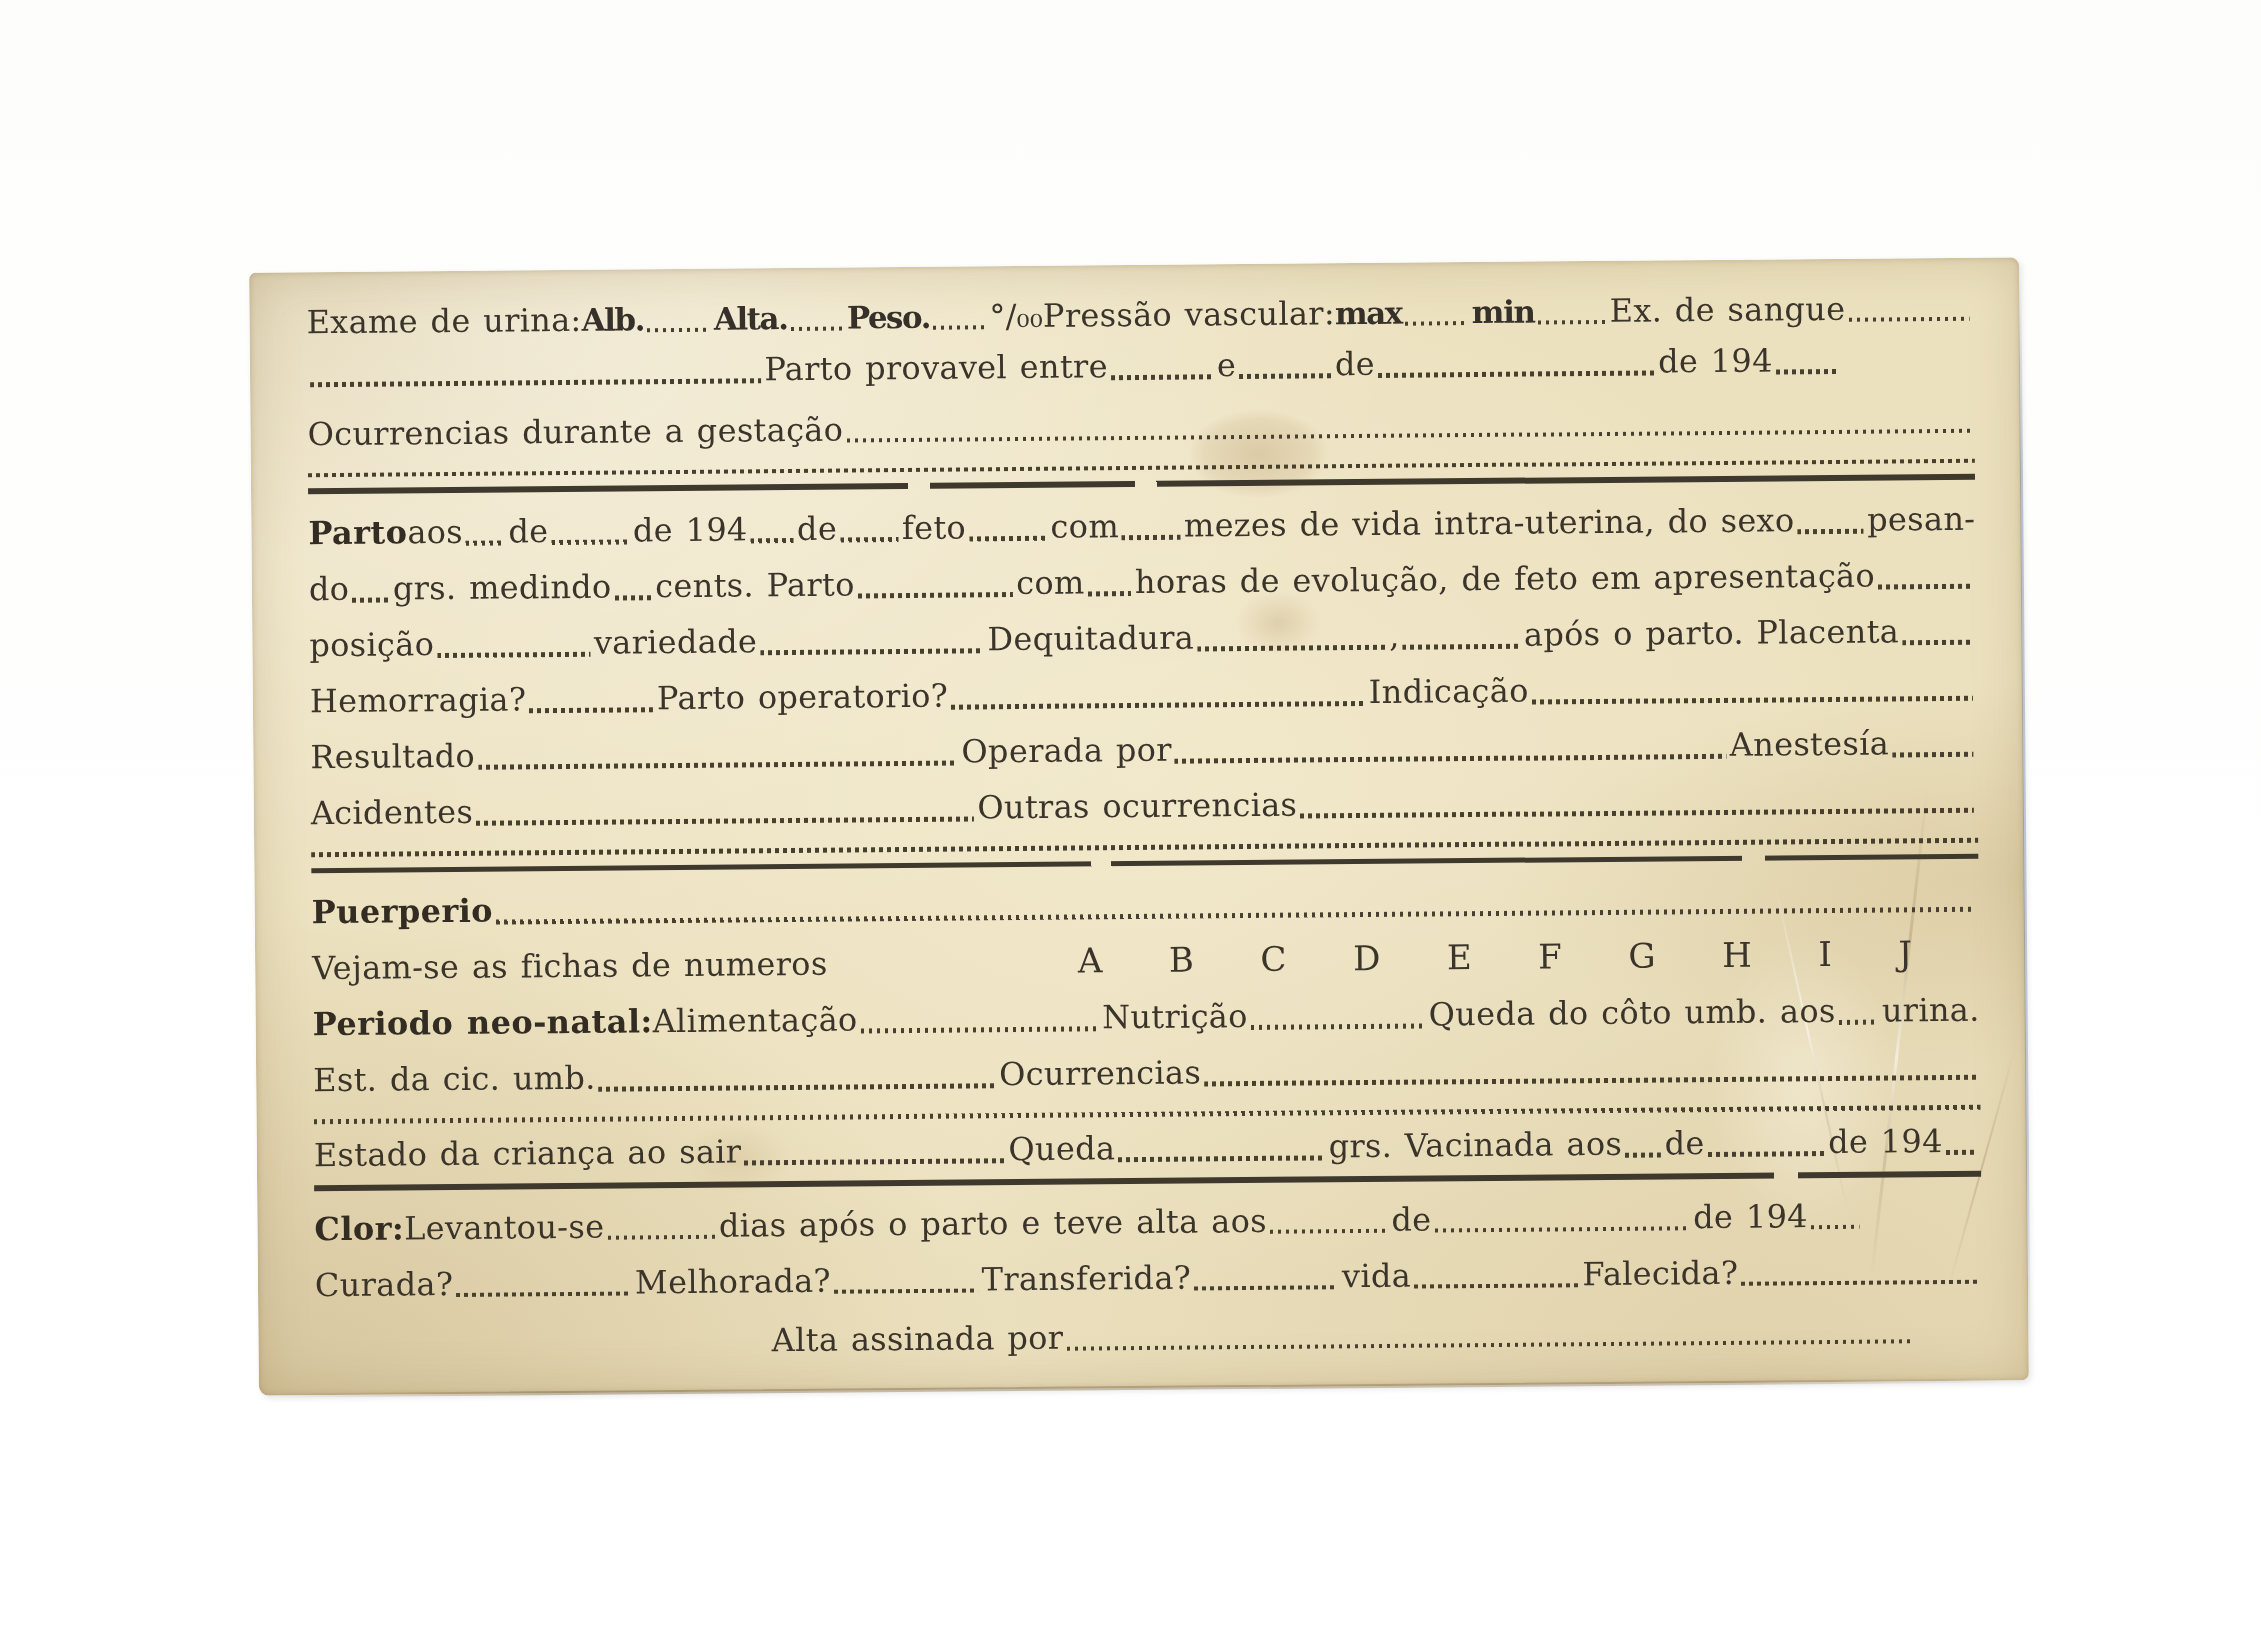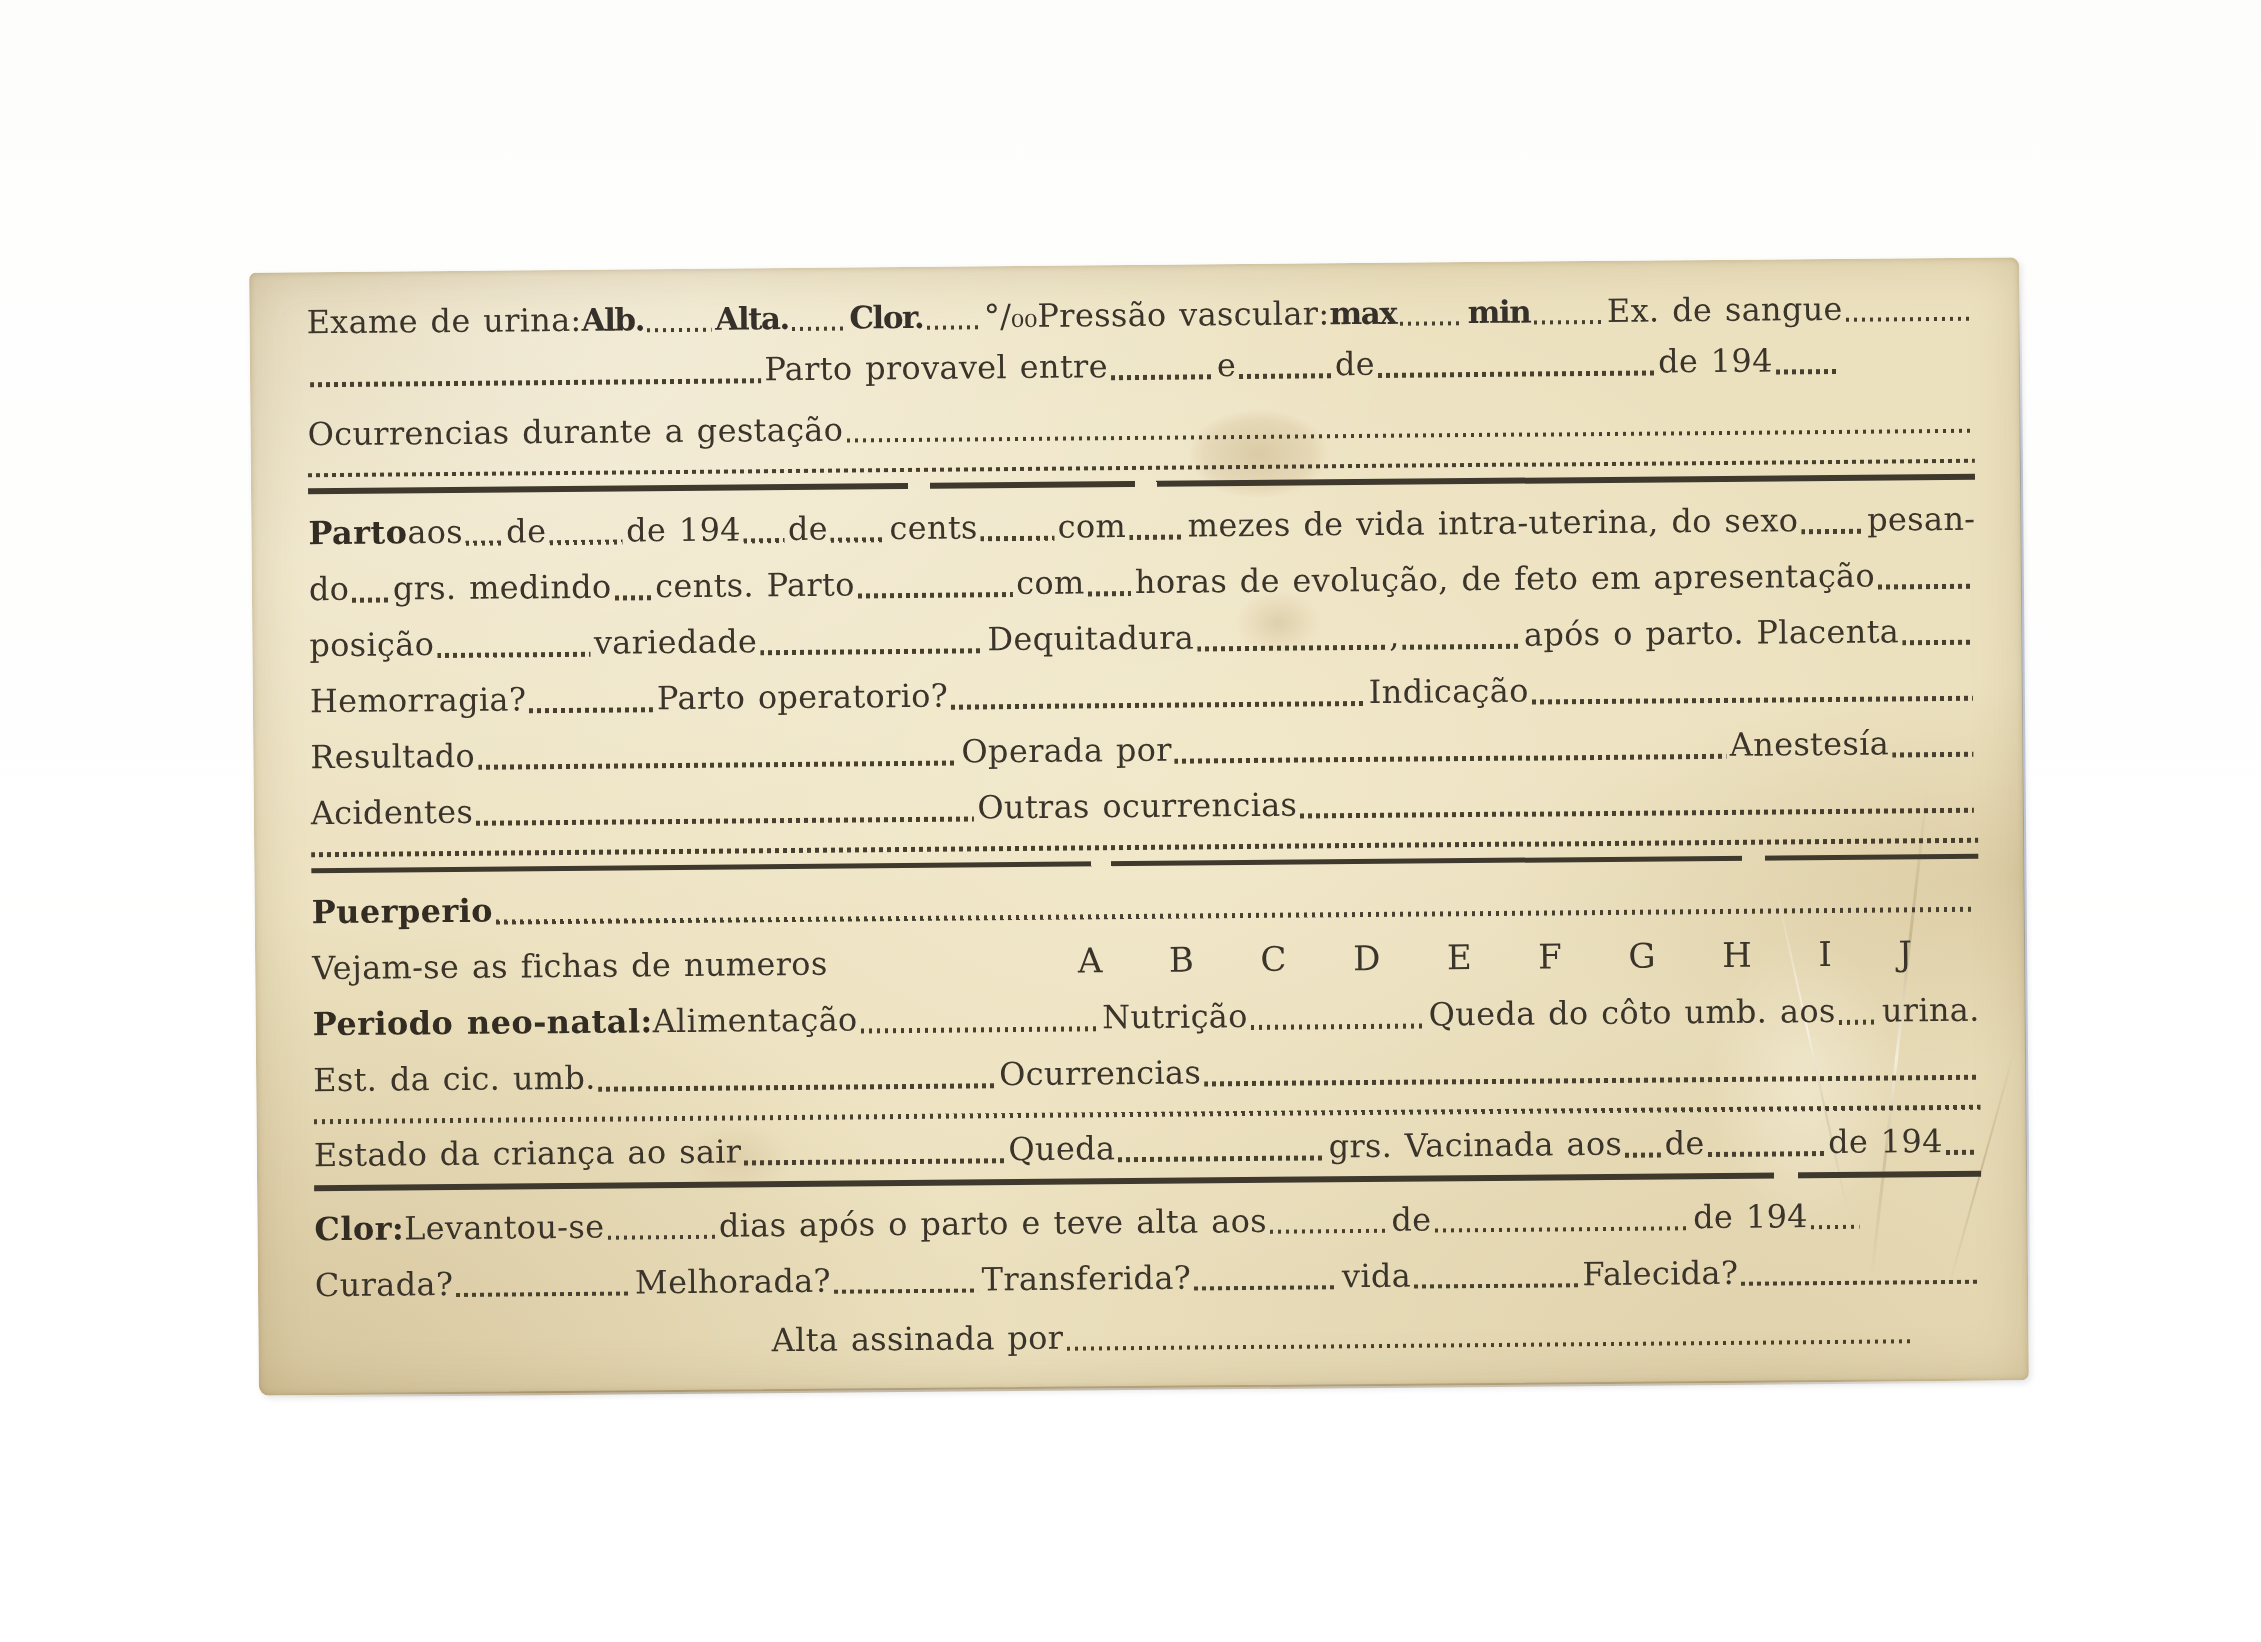--- a/index.html
+++ b/index.html
@@ -124,21 +124,21 @@
     <div class="crease c1" data-name="paper-crease"></div>
     <div class="crease c2" data-name="paper-crease"></div>
     <div class="crease c3" data-name="paper-crease"></div>
     <div class="content" data-name="record-card-content">
         <div data-name="urine-exam-line" class="row">
           <span class="lbl" data-name="urine-exam-label">Exame de urina: </span>
           <span class="lbl c" data-name="albumin-label">Alb.</span>
           <span class="dots" data-name="dotted-blank-field" style="flex-grow: 1.2;"></span>
           <span class="lbl c" data-name="glucose-label">Alta.</span>
           <span class="dots" data-name="dotted-blank-field" style="flex-grow: 1;"></span>
-          <span class="lbl c" data-name="chloride-label">Clor.</span>
+          <span class="lbl c" data-name="chloride-label">Peso.</span>
           <span class="dots" data-name="dotted-blank-field" style="flex-grow: 1;"></span>
           <span class="lbl" data-name="permille-symbol">°/₀₀ </span>
           <span class="lbl" data-name="vascular-pressure-label">Pressão vascular: </span>
           <span class="lbl c" data-name="max-label">max</span>
           <span class="dots" data-name="dotted-blank-field" style="flex-grow: 1.2;"></span>
           <span class="lbl c" data-name="min-label">min</span>
           <span class="dots" data-name="dotted-blank-field" style="flex-grow: 1.3;"></span>
           <span class="lbl" data-name="blood-exam-label">Ex. de sangue</span>
           <span class="dots" data-name="dotted-blank-field" style="flex-grow: 2.3;"></span>
         </div>
@@ -163,21 +163,21 @@
         <div data-name="parto-line-1" class="row">
           <span class="lbl b" data-name="parto-section-label">Parto </span>
           <span class="lbl" data-name="aos-label">aos</span>
           <span class="dots" data-name="dotted-blank-field" style="flex-grow: 0.5;"></span>
           <span class="lbl" data-name="of-label">de</span>
           <span class="dots" data-name="dotted-blank-field" style="flex-grow: 1;"></span>
           <span class="lbl" data-name="year-194-label">de 194</span>
           <span class="dots" data-name="dotted-blank-field" style="flex-grow: 0.55;"></span>
           <span class="lbl" data-name="of-label">de</span>
           <span class="dots" data-name="dotted-blank-field" style="flex-grow: 0.75;"></span>
-          <span class="lbl" data-name="fetus-label">cents</span>
+          <span class="lbl" data-name="fetus-label">feto</span>
           <span class="dots" data-name="dotted-blank-field" style="flex-grow: 1;"></span>
           <span class="lbl" data-name="with-label">com</span>
           <span class="dots" data-name="dotted-blank-field" style="flex-grow: 0.75;"></span>
           <span class="lbl" data-name="intrauterine-months-sex-label">mezes de vida intra-uterina, do sexo</span>
           <span class="dots" data-name="dotted-blank-field" style="flex-grow: 0.85;"></span>
           <span class="lbl" data-name="weighing-hyphen-label">pesan-</span>
         </div>
         <div data-name="parto-line-2" class="row">
           <span class="lbl" data-name="do-label">do</span>
           <span class="dots" data-name="dotted-blank-field" style="flex-grow: 0.55;"></span>

